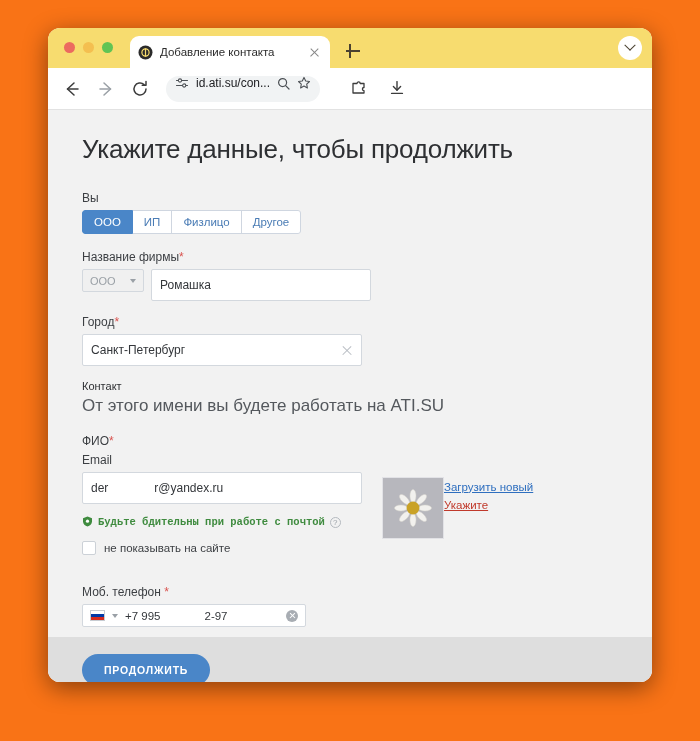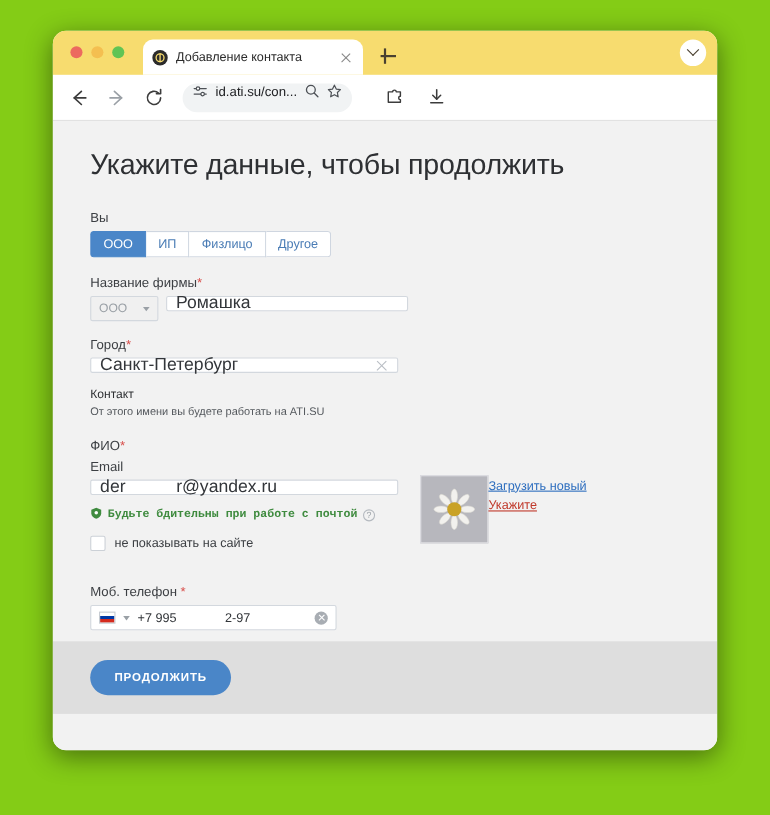--- a/index.html
+++ b/index.html
@@ -6,21 +6,21 @@
   html, body {
     margin: 0; padding: 0;
     background: #000;
     width: 700px; height: 741px;
     overflow: hidden;
     font-family: "Liberation Sans", sans-serif;
   }
   .screen {
     position: relative;
     width: 700px; height: 741px;
-    background: #84cc16;
+    background: #f97316;
   }
   
   .browser {
     position: absolute;
     left: 48px; top: 28px;
     width: 604px; height: 654px;
     background: #fff;
     border-radius: 12px;
     overflow: hidden;
     box-shadow: 0 6px 24px rgba(0,0,0,.45);
@@ -185,25 +185,25 @@
   .seg:last-child { border-radius: 0 3px 3px 0; }
   .seg.active {
     background: #4a86c8;
     border-color: #4a86c8;
     color: #fff;
   }
 
   .row { display: flex; align-items: stretch; gap: 0; margin-bottom: 14px; }
 
   .txt-input {
-    height: 14px;
+    height: 32px;
     background: #fff;
     border: 1px solid #d3d8de;
     border-radius: 2px;
-    font-size: 16px;
+    font-size: 12px;
     color: #33363a;
     display: flex;
     align-items: center;
     padding: 0 8px;
     position: relative;
   }
   .select-box {
     width: 62px;
     height: 23px;
     background: #f0f0f0;
@@ -256,21 +256,21 @@
   .clear-circle:before { transform: rotate(45deg); }
   .clear-circle:after  { transform: rotate(-45deg); }
 
   h2.section-title {
     margin: 14px 0 4px 0;
     font-size: 11px;
     font-weight: normal;
     color: #2e3033;
   }
   .section-sub {
-    font-size: 10px;
+    font-size: 17px;
     color: #54585d;
     margin-bottom: 18px;
   }
 
   .contact-grid { display: flex; gap: 18px; align-items: center; }
   .contact-left { width: 282px; }
 
   .avatar {
     width: 62px; height: 62px;
     background: #b7b7bd;

